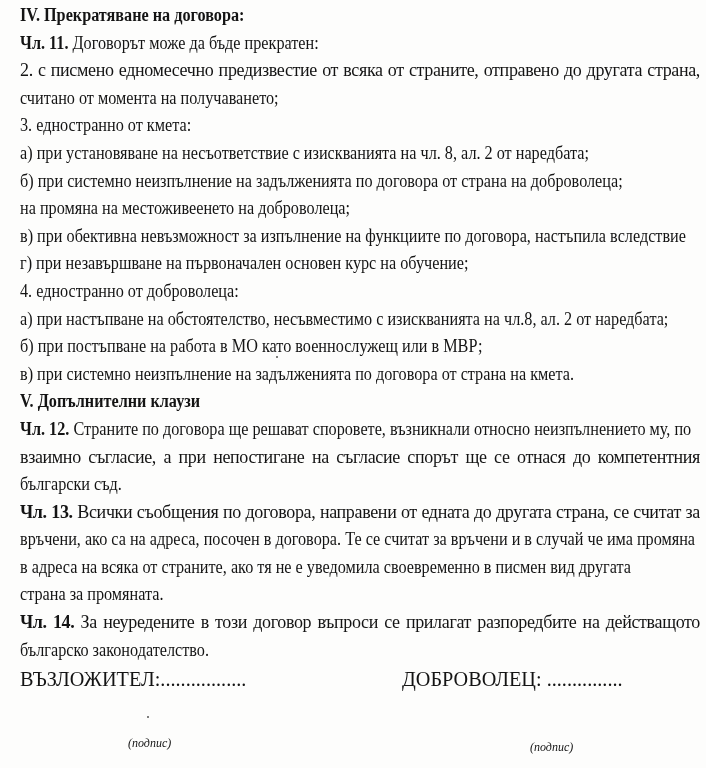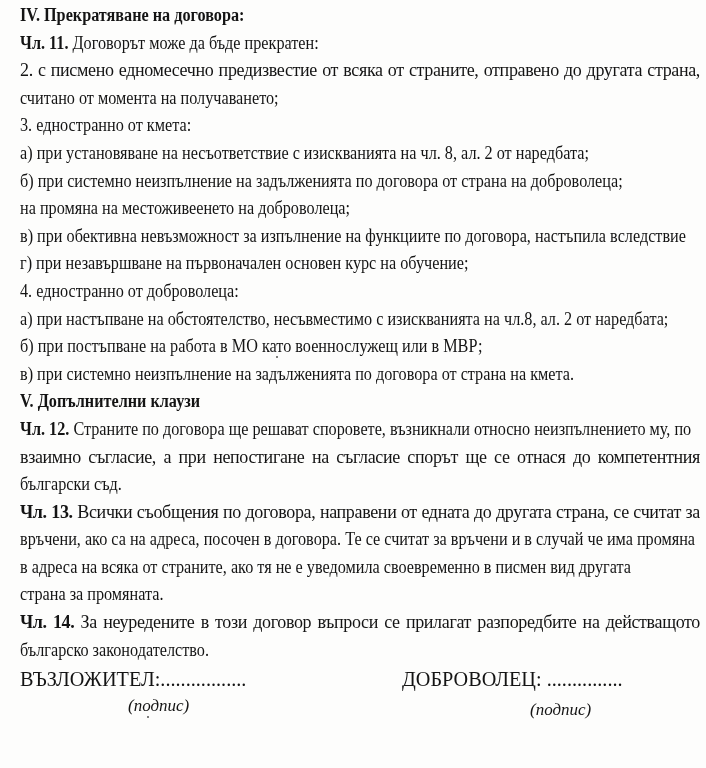--- a/index.html
+++ b/index.html
@@ -72,23 +72,24 @@
     position: absolute;
     left: 382px;
     top: 0;
     transform-origin: left center;
     transform: scaleX(0.92);
     white-space: nowrap;
   }
   .sub-row {
     position: relative;
     height: 24px;
-    font-size: 17px;
+    font-size: 12px;
     font-style: italic;
     line-height: 24px;
+    margin-top: 37px;
   }
   .sub-left {
     position: absolute;
     left: 108px;
     top: 0;
   }
   .sub-right {
     position: absolute;
     left: 510px;
     top: 4px;

